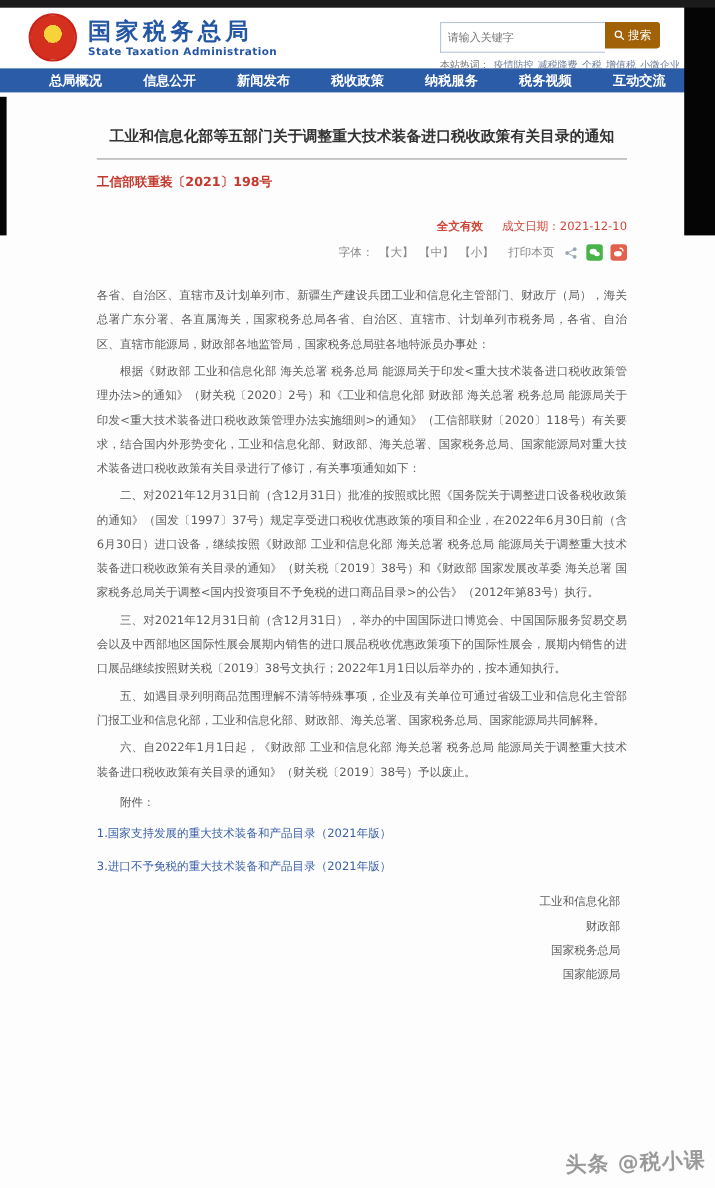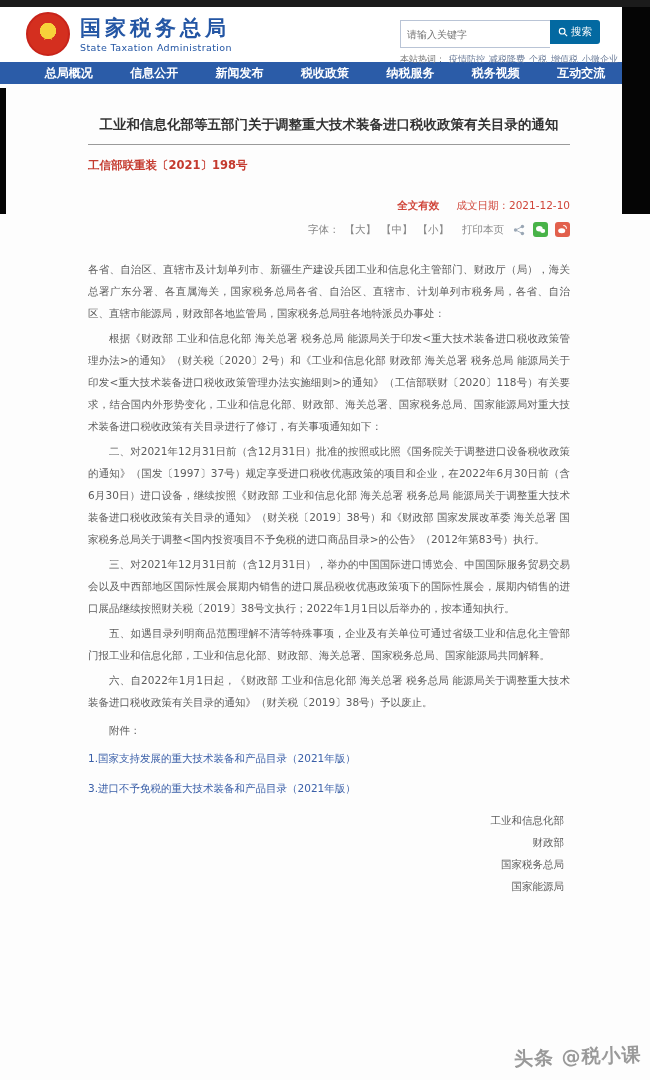--- a/index.html
+++ b/index.html
@@ -20,30 +20,30 @@
   .logo-block { position:absolute; left:26px; top:5px; display:flex; align-items:center; }
   .emblem {
     width:44px; height:44px; border-radius:50%;
     background:radial-gradient(circle at 50% 42%, #f7d23a 0 26%, #d42f1f 27% 100%);
     border:2px solid #c8241a;
     display:flex; align-items:center; justify-content:center;
     color:#f7d23a; font-size:17px; line-height:1;
   }
   .site-text { margin-left:10px; }
   .site-name { color:#2456a4; font-size:21px; font-weight:bold; letter-spacing:4px; line-height:24px; }
-  .site-name-en { color:#2456a4; font-size:9.5px; font-weight:normal; letter-spacing:0.4px; margin-top:2px;text-align:right; }
+  .site-name-en { color:#2456a4; font-size:9.5px; font-weight:bold; letter-spacing:0.4px; margin-top:2px;text-align:right; }
 
   .search-block { position:absolute; right:50px; top:13px; width:200px; }
   .search-row { display:flex; }
   .search-input {
     flex:1; height:28px; border:1px solid #b9c4d6; border-right:none;
     font-size:10px; color:#999; padding:0 6px; outline:none; background:#fff;
   }
   .search-btn {
-    height:21px; padding:12px 8px; background:#0369a1; color:#fff; border:none;
+    height:21px; padding:12px 8px; background:#a16207; color:#fff; border:none;
     font-size:10.5px; display:flex; align-items:center; gap:3px; cursor:pointer;
     border-radius:0 3px 3px 0;
   }
   .hotwords { margin-top:5px; font-size:9px; color:#777; white-space:nowrap; }
   .hotwords span { margin-right:4px;text-align:right; }
   .hotword { color:#6b7c99; cursor:pointer; }
 
   
   .nav {
     height:22px; background:#2b5ca8; display:flex;

